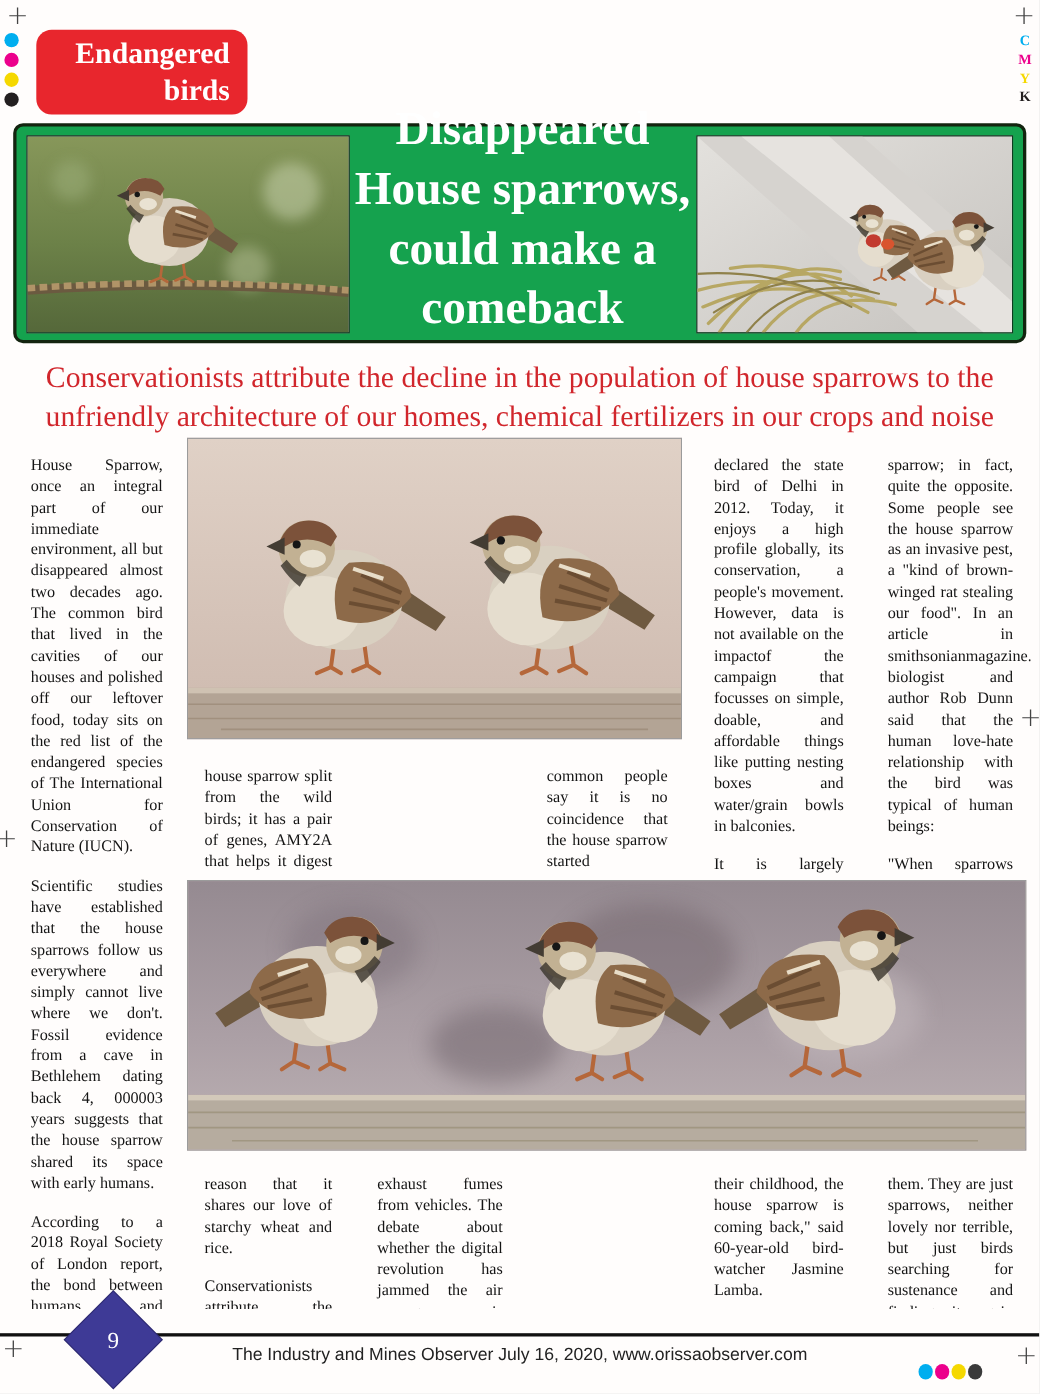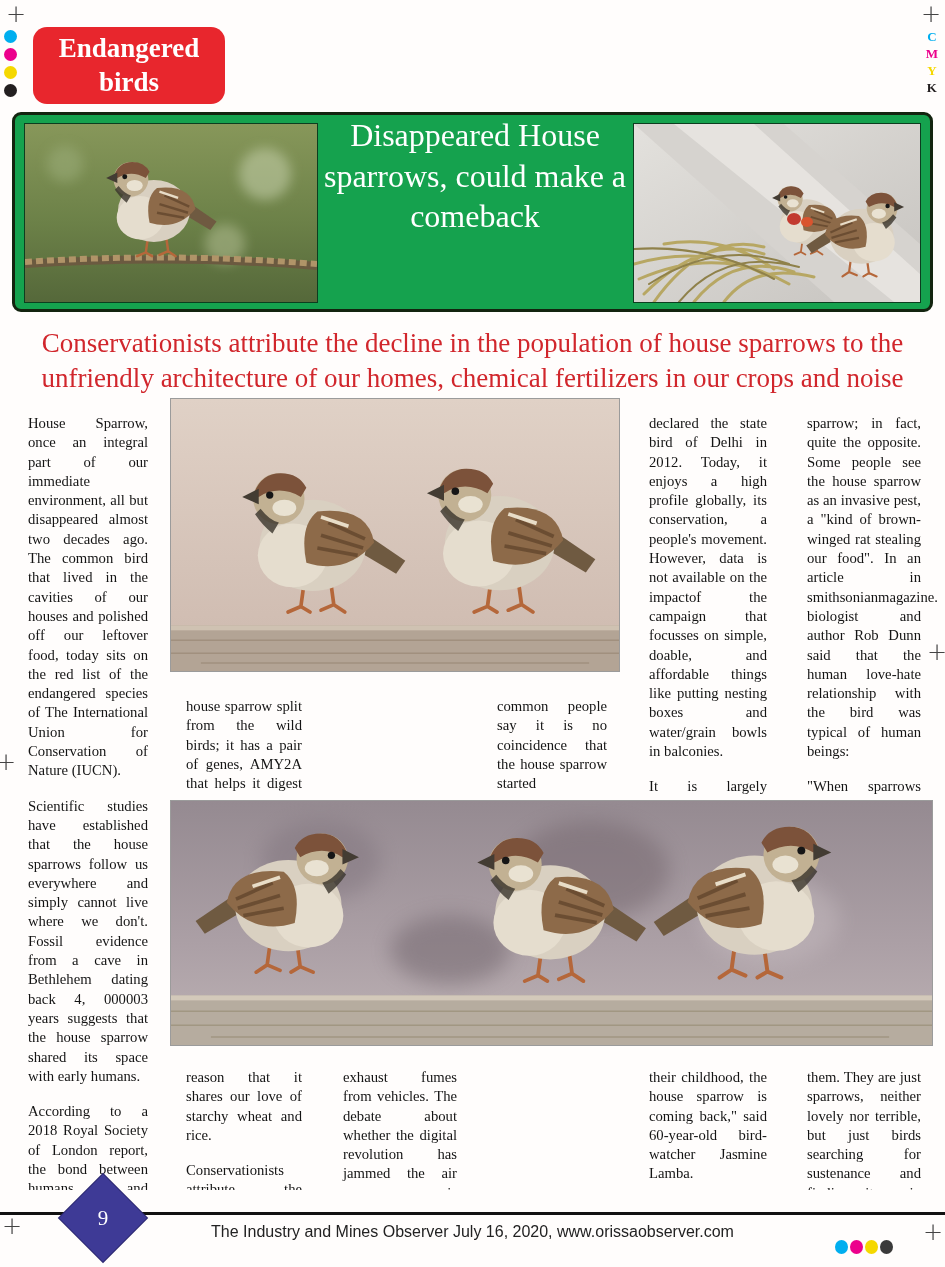--- a/index.html
+++ b/index.html
@@ -11,31 +11,31 @@
   .dotcol{position:absolute;display:flex;flex-direction:column;gap:5px;}
   .dot{width:13px;height:13px;border-radius:50%;}
   .dotrow{position:absolute;display:flex;gap:2px;align-items:center;}
   .odot{width:13px;height:14px;border-radius:50%;}
   .cmyk-letters{position:absolute;font-weight:bold;font-size:13px;line-height:17px;text-align:center;}
   .cmyk-horiz{position:absolute;font-weight:bold;font-size:17px;letter-spacing:-2px;}
   .c-c{color:#00aeef;} .c-m{color:#ec008c;} .c-y{color:#f5d800;} .c-k{color:#231f20;}
 
   
   .badge{position:absolute;left:33px;top:27px;width:192px;height:77px;background:#e8262d;border-radius:14px;
-         display:flex;align-items:center;justify-content:center;text-align:center;
+         display:flex;align-items:center;justify-content:center;text-align:right;
          color:#fff;font-weight:bold;font-size:27px;line-height:1.25;padding:0 16px;box-sizing:border-box;}
 
   
   .banner{position:absolute;left:12px;top:112px;width:921px;height:200px;background:#15a24e;
           border:3px solid #13240f;border-radius:9px;box-sizing:border-box;}
   .banner .photo{position:absolute;top:8px;height:178px;border:1px solid #0c3d1f;background:#888;}
   .banner .photo.left{left:9px;width:292px;}
   .banner .photo.right{right:9px;width:286px;}
-  .headline{position:absolute;left:305px;right:300px;top:0;bottom:0;display:flex;align-items:flex-start;justify-content:center;
-            text-align:center;color:#fff;font-weight:normal;font-size:32px;line-height:1.27;}
+  .headline{position:absolute;left:305px;right:300px;top:0;bottom:0;display:flex;align-items:flex-end;justify-content:center;
+            text-align:center;color:#fff;font-weight:bold;font-size:43px;line-height:1.27;}
 
   
   .subheadline{position:absolute;left:10px;top:326px;width:925px;text-align:center;
                color:#d1262c;font-size:27px;line-height:1.28;}
 
   
   .col{position:absolute;font-size:14.7px;line-height:19.3px;text-align:justify;overflow:hidden;}
   .col p{margin:16px;}
   .photo-frame{position:absolute;border:1px solid #9b9b9b;box-sizing:border-box;background:#cbb;}
   .photo-frame svg{display:block;width:100%;height:100%;}

